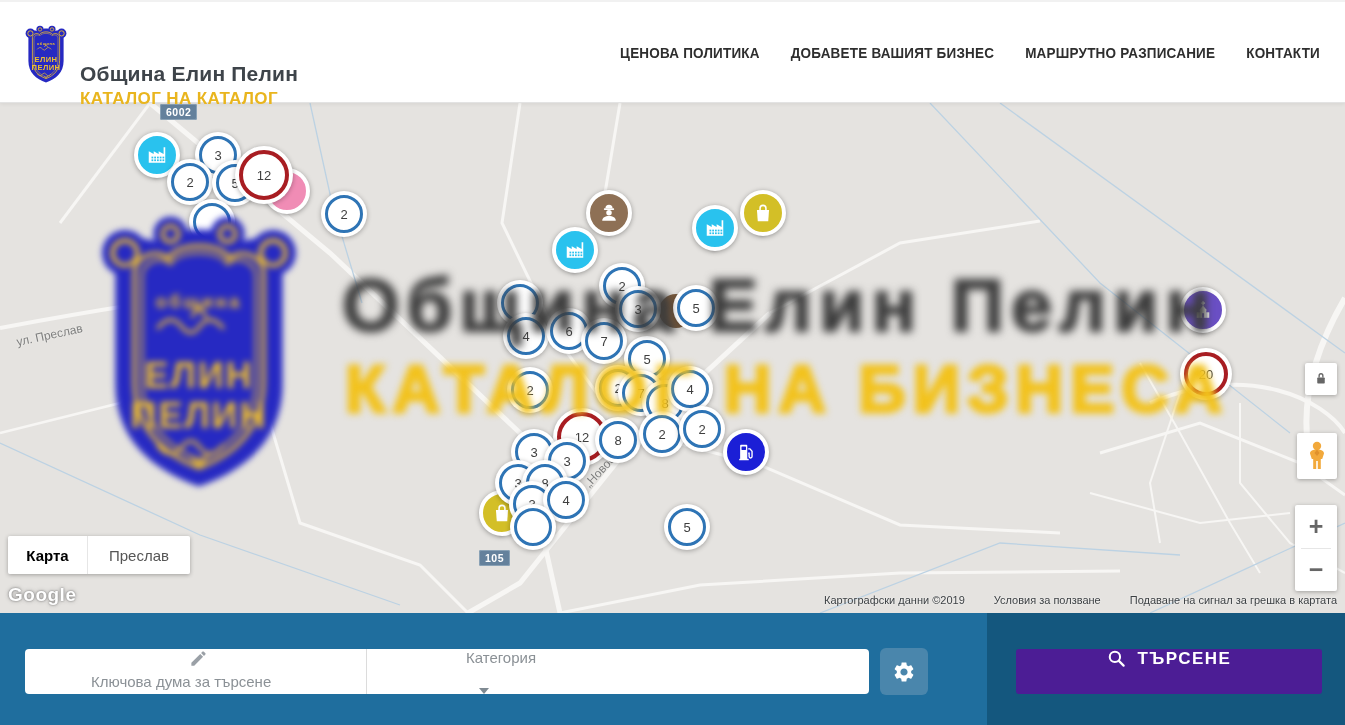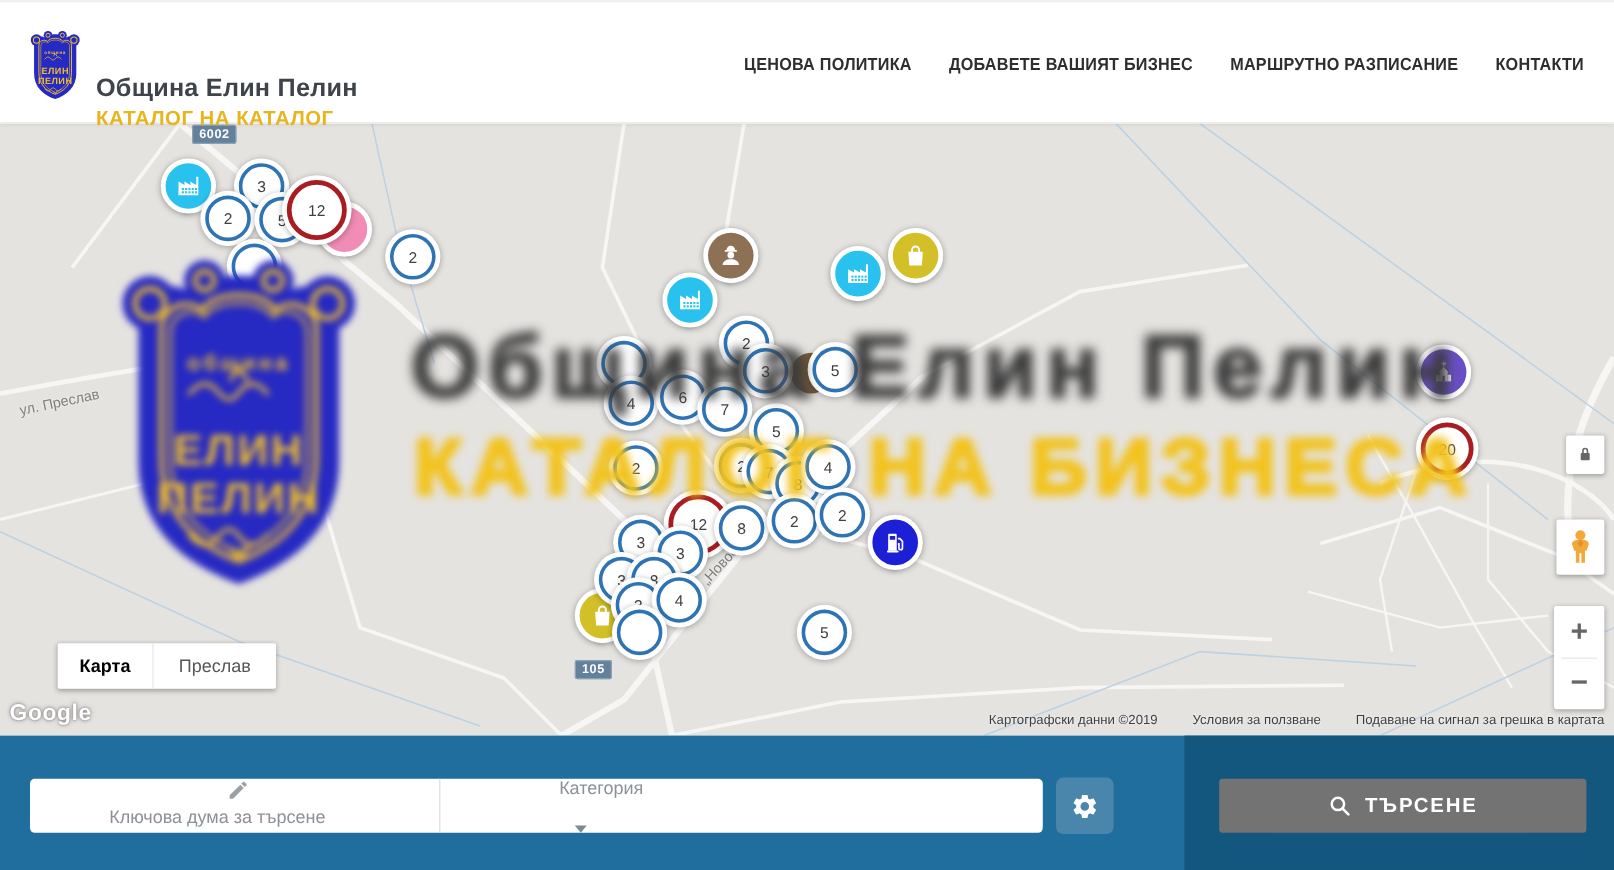--- a/index.html
+++ b/index.html
@@ -45,21 +45,21 @@
   
   .wm { position:absolute; z-index:6; pointer-events:none; }
   .wm-crest { left:85px; top:110px; width:228px; height:285px; filter:blur(3px); }
   .wm-line1 { left:342px; top:160px; font-size:74px; font-weight:700; color:#3c3c3c; letter-spacing:7px;
               -webkit-text-stroke:2px #3c3c3c; filter:blur(4.5px); white-space:nowrap; }
   .wm-line2 { left:345px; top:248px; font-size:66px; font-weight:700; color:#f2c21c; letter-spacing:7px;
               -webkit-text-stroke:3px #f2c21c; filter:blur(3.5px); white-space:nowrap; }
 
   
   .maptype { position:absolute; left:8px; top:433px; z-index:8; display:flex;
-             box-shadow:0 1px 4px rgba(0,0,0,.3); border-radius:2px; overflow:hidden;margin-left:40px; }
+             box-shadow:0 1px 4px rgba(0,0,0,.3); border-radius:2px; overflow:hidden; }
   .maptype .btn { height:38px; background:#fff; display:flex; align-items:center; justify-content:center;
                   font-size:15px; cursor:pointer; }
   .maptype .btn.map-b { width:80px; font-weight:700; color:#000; border-right:1px solid #e6e6e6; }
   .maptype .btn.sat-b { width:102px; color:#565656; }
   .google-logo { position:absolute; left:8px; top:481px; z-index:8; font-size:19px; font-weight:700; color:#fff;
                  letter-spacing:.5px; cursor:pointer;
                  text-shadow:0 0 2px rgba(90,90,90,.8), 0 0 4px rgba(90,90,90,.45); }
   .attribution { position:absolute; right:8px; top:491px; z-index:8; display:flex; gap:29px;
                  font-size:11px; color:#3c4043; text-shadow:0 0 2px #fff; }
   .attribution span { cursor:pointer; white-space:nowrap; }
@@ -85,22 +85,22 @@
   .seg3 { width:252px; }
   .seg1 input { border:none; outline:none; flex:1; font-size:15px; color:#444; padding:0 10px 0 0;
                 font-family:"Liberation Sans", sans-serif; background:transparent; }
   .seg1 input::placeholder { color:#8b9196; }
   .seg .icon-left { margin:0 12px 0 18px; display:flex; }
   .seg .val { font-size:15px; color:#8b9196; margin-left:18px; flex:1; }
   .seg .caret { width:0; height:0; border-left:5px solid transparent; border-right:5px solid transparent;
                 border-top:6px solid #7f8a92; margin-right:16px; }
   .gear-btn { position:absolute; left:880px; top:35px; width:48px; height:47px; background:#4a86ac;
               border:none; border-radius:6px; display:flex; align-items:center; justify-content:center; cursor:pointer; }
-  .search-btn { position:absolute; left:1016px; top:36px; width:306px; height:45px; background:#737373;
-                border:none; border-radius:3px; display:flex; align-items:center; justify-content:center;
+  .search-btn { position:absolute; left:1016px; top:36px; width:306px; height:45px; background:#4c1d95;
+                border:none; border-radius:3px; display:flex; justify-content:center;
                 gap:12px; cursor:pointer; }
   .search-btn .lbl { font-size:17px; font-weight:700; color:#fff; letter-spacing:1.5px;
                      font-family:"Liberation Sans", sans-serif; }
 </style>
 </head>
 <body>
 
 <div id="app">
 
   <div class="header">

